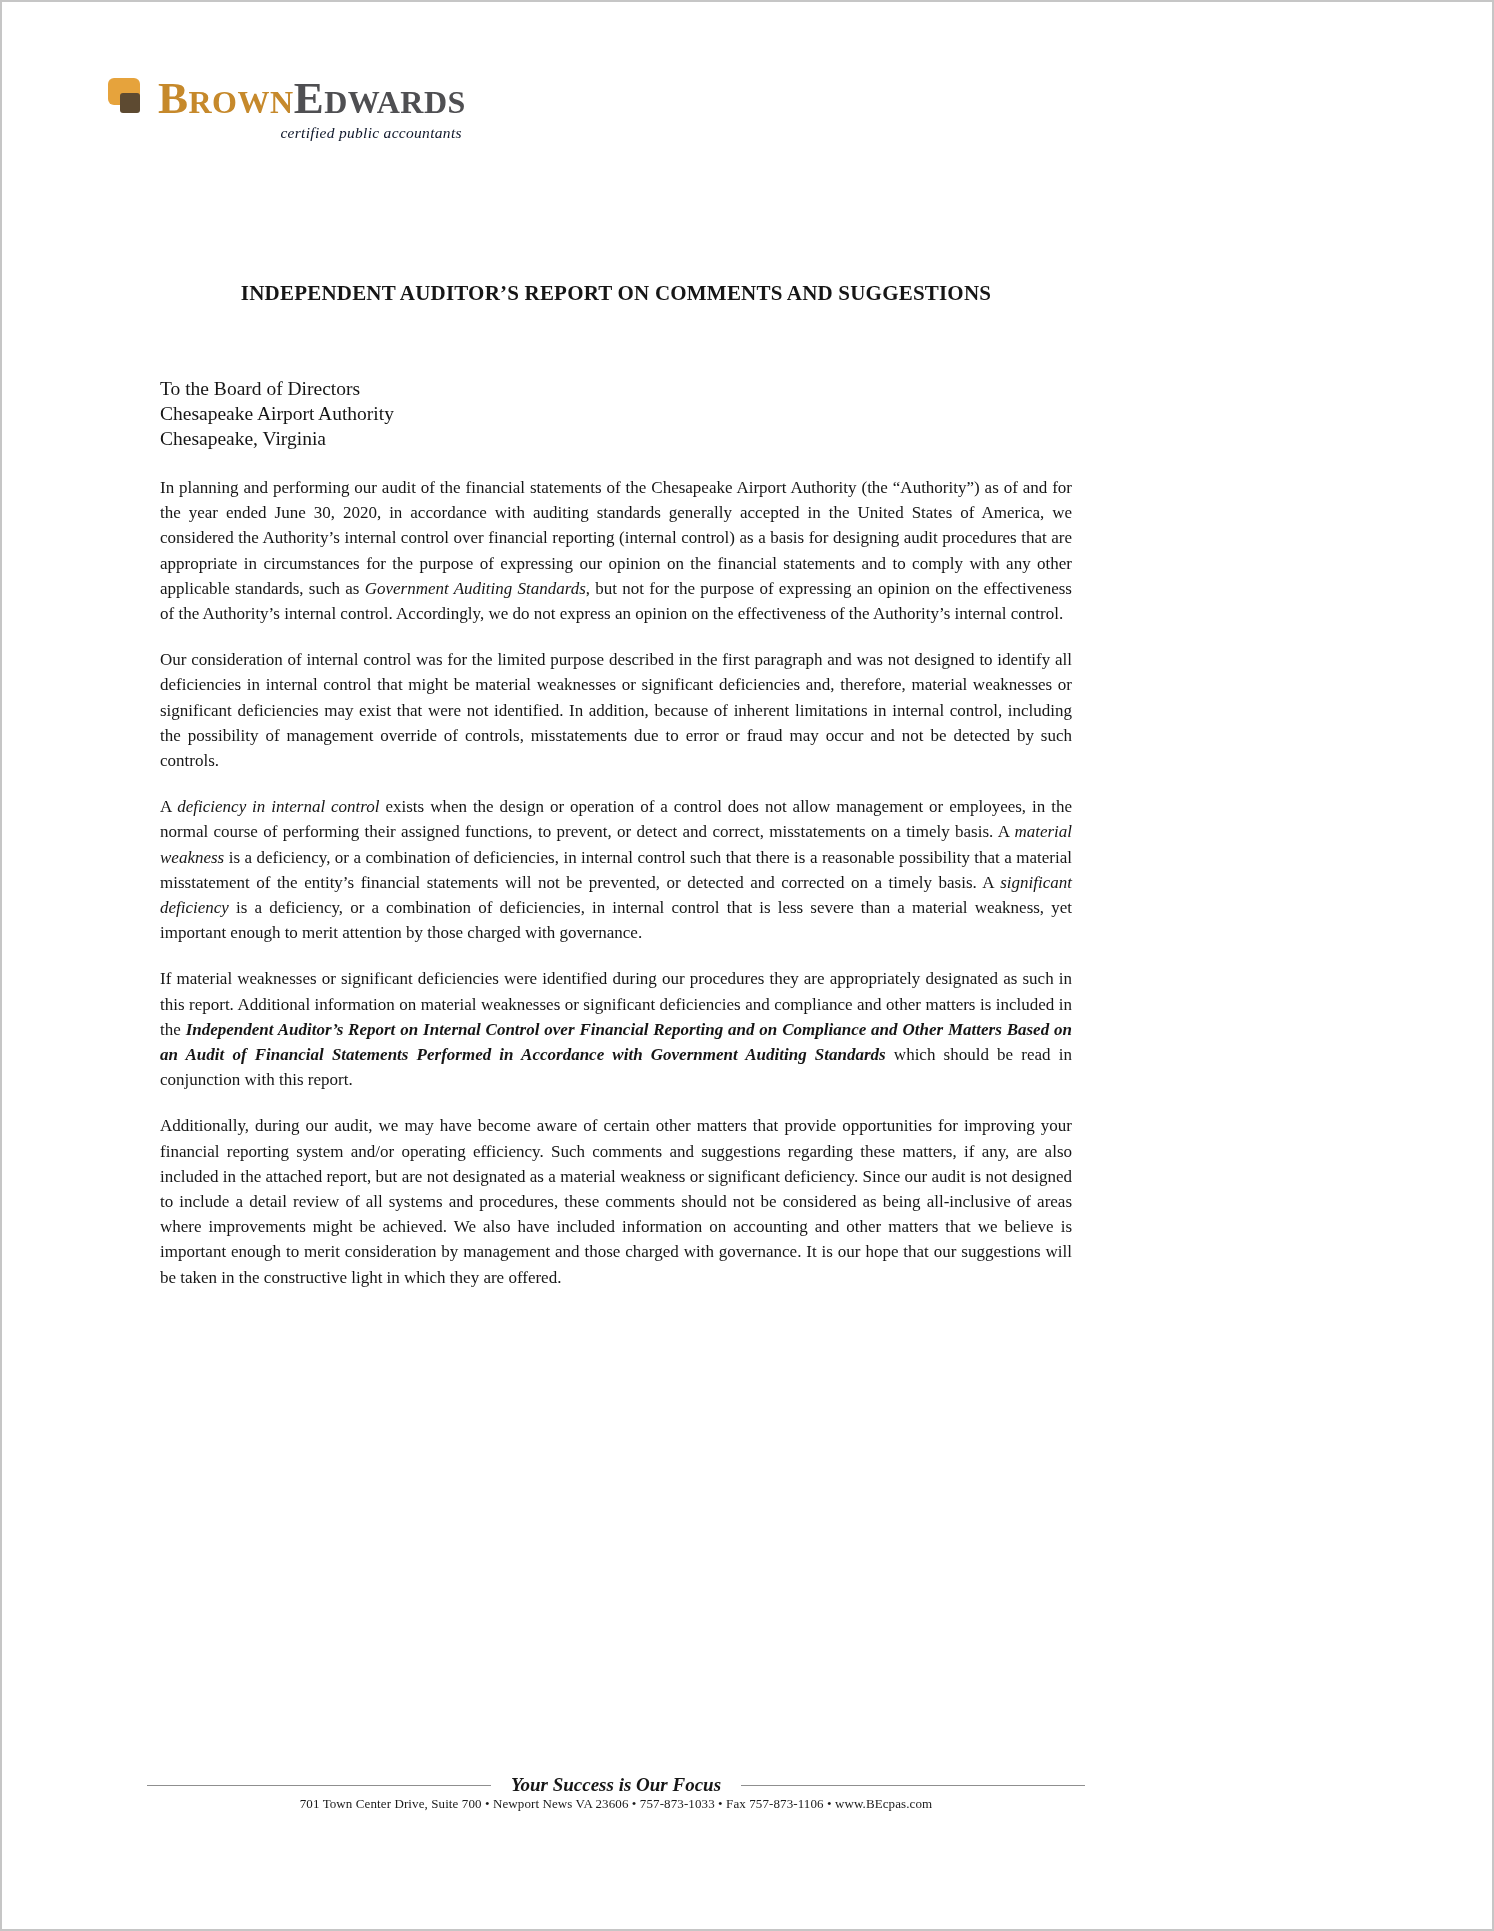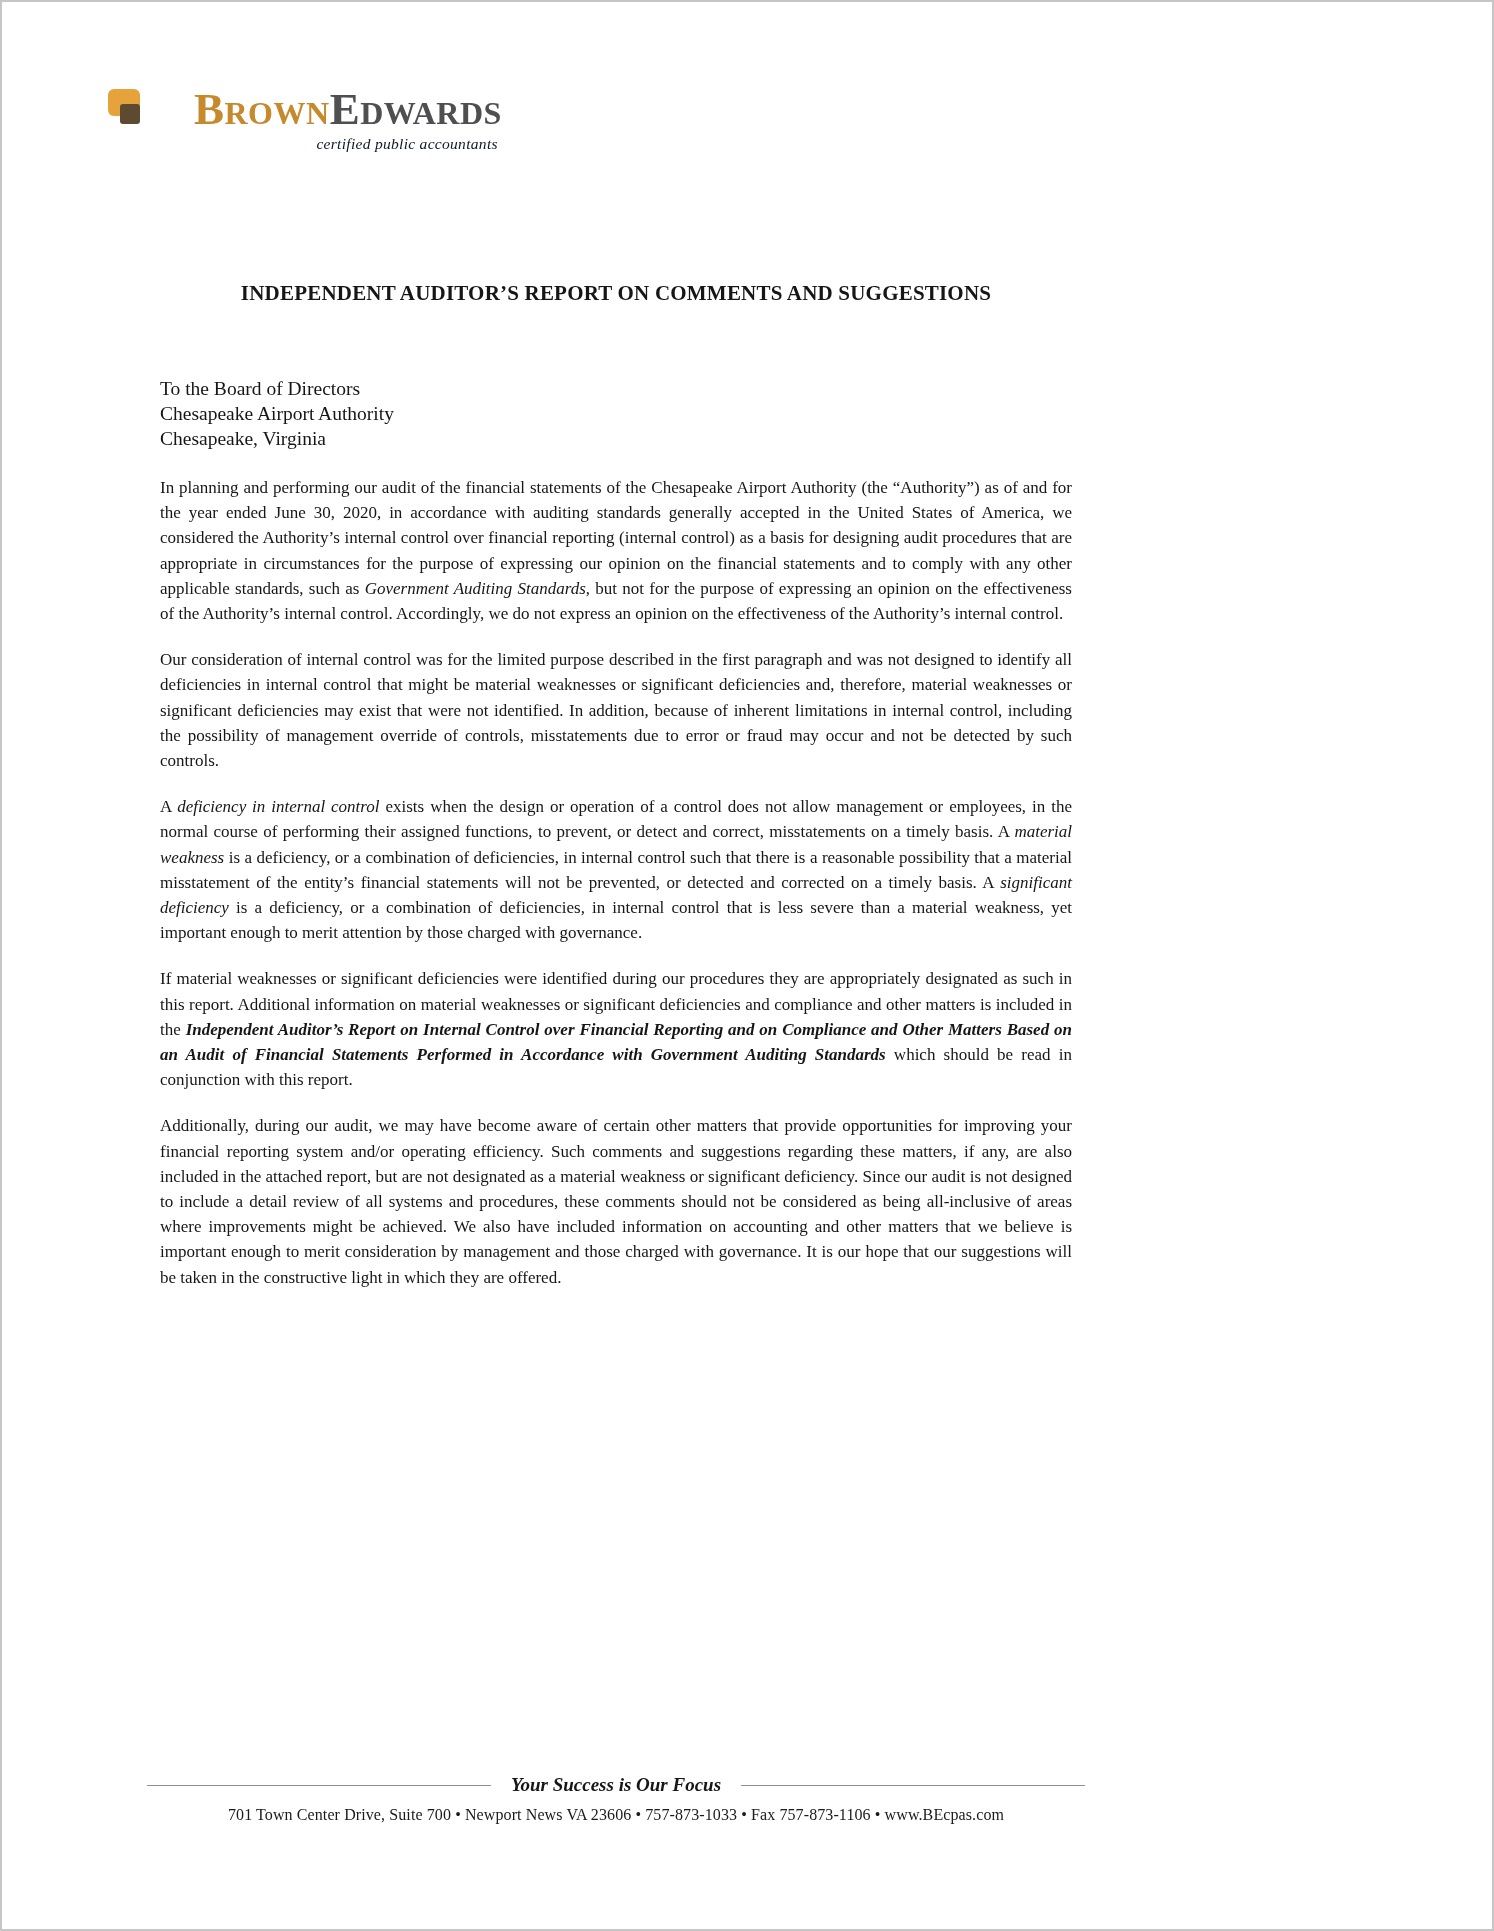--- a/index.html
+++ b/index.html
@@ -11,25 +11,24 @@
     background: #ffffff;
     border: 2px solid #c6c6c6;
     font-family: "Liberation Serif", serif;
     color: #161616;
     overflow: hidden;
   }
 
   
   .logo {
     position: absolute;
-    top: 83px;
+    top: 72px;
     left: 106px;
     display: flex;
     align-items: flex-start;
-    gap: 36px;
   }
   .logo-mark {
     position: relative;
     width: 44px;
     height: 50px;
     margin-right: 6px;
     margin-top: 4px;
     flex: 0 0 auto;
   }
   .mark-gold {
@@ -111,23 +110,22 @@
     background: #8f8f8f;
   }
   .slogan {
     font-size: 19px;
     font-weight: bold;
     font-style: italic;
     padding: 0 20px;
     white-space: nowrap;
   }
   .footer-address {
-    margin-top: 10px;
     text-align: center;
-    font-size: 16px;
+    font-size: 13px;
     color: #1a1a1a;
     letter-spacing: 0.1px;
   }
 </style>
 </head>
 <body>
 
 <div class="page">
 
   <header class="logo">

